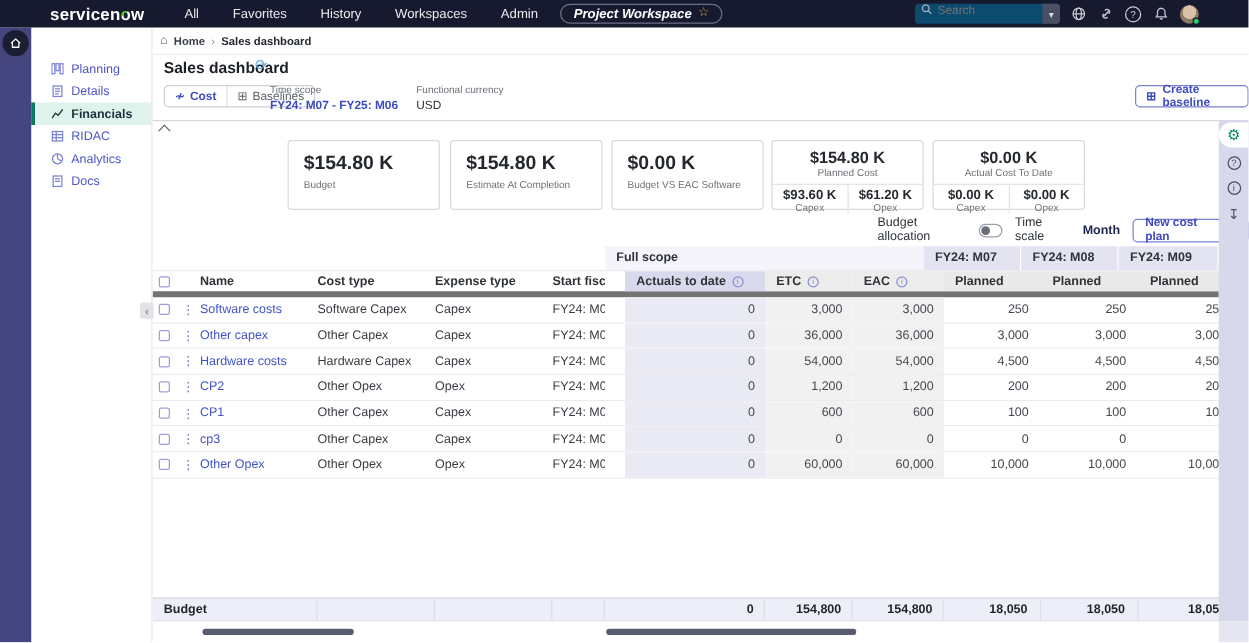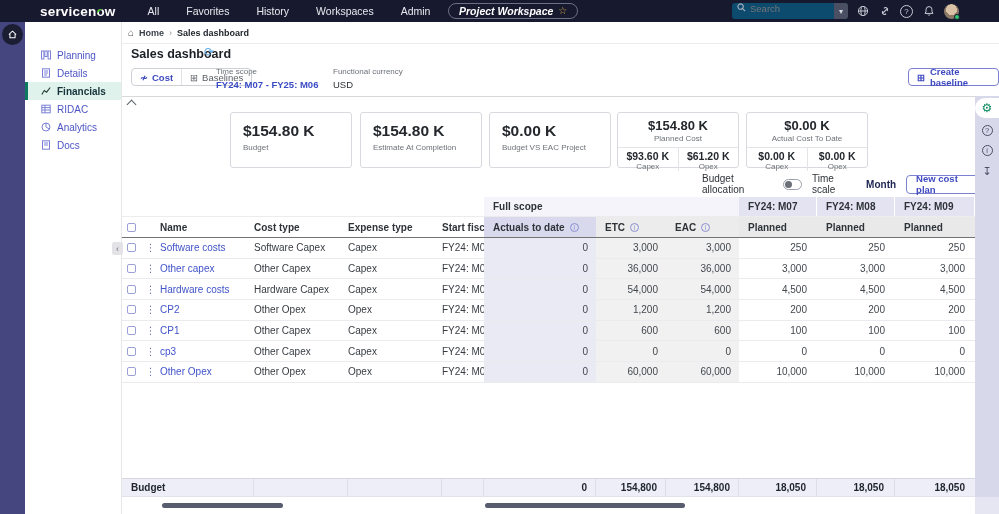--- a/index.html
+++ b/index.html
@@ -102,24 +102,24 @@
   .ncp-btn .dd { width:17px; height:100%; border-left:1px solid #7b80cf; display:flex;
                  align-items:center; justify-content:center; font-size:8px; }
 
   
   .tbl { left:122px; top:197px; width:853px; }
   .hrow, .trow, .totrow { display:flex; }
   .c { flex:none; display:flex; align-items:center; overflow:hidden; white-space:nowrap; }
   .c-check{width:19px; justify-content:center;}
   .c-kebab{width:19px; justify-content:center;}
   .c-name{width:94px;} .c-cost{width:94px;} .c-exp{width:94px;} .c-start{width:42px;}
-  .c-act{width:112px;} .c-etc{width:70px;} .c-eac{width:73px;}
+  .c-act{width:112px;margin-left:16px;} .c-etc{width:70px;} .c-eac{width:73px;}
   .c-m{width:78px;} .c-m3{width:80px;}
   .hrow1 { height:20px; border-bottom:1px solid #ececef; }
-  .hrow2 { height:21px; border-bottom:1px solid #737373; }
+  .hrow2 { height:21px; border-bottom:5px solid #737373; }
   .htxt { font-size:10px; font-weight:bold; color:#2e3338; }
   .pad { padding-left:9px; }
   .grp-full { background:#f4f4fa; }
   .grp-fy { background:#e3e3f2; border-right:1px solid #fff; }
   .h-act { background:#d9d9ee; }
   .h-gray { background:#ececec; }
   .h-plan { background:#e9e9e9; }
   .info-i { display:inline-flex; width:9px; height:9px; border:1px solid #8a8fd0; border-radius:50%;
             color:#8a8fd0; font-size:6.5px; align-items:center; justify-content:center;
             margin-left:5px; font-style:normal; }
@@ -307,21 +307,21 @@
   <div class="abs card simple" style="left:230px;">
     <div class="v">$154.80 K</div>
     <div class="l">Budget</div>
   </div>
   <div class="abs card simple" style="left:360px;">
     <div class="v">$154.80 K</div>
     <div class="l">Estimate At Completion</div>
   </div>
   <div class="abs card simple" style="left:489px;">
     <div class="v">$0.00 K</div>
-    <div class="l">Budget VS EAC Project</div>
+    <div class="l">Budget VS EAC Software</div>
   </div>
   <div class="abs card split" style="left:617px;">
     <div class="v">$154.80 K</div>
     <div class="l">Planned Cost</div>
     <div class="subrow">
       <div class="half">
         <div class="sv">$93.60 K</div>
         <div class="sl">Capex</div>
       </div>
       <div class="half">

